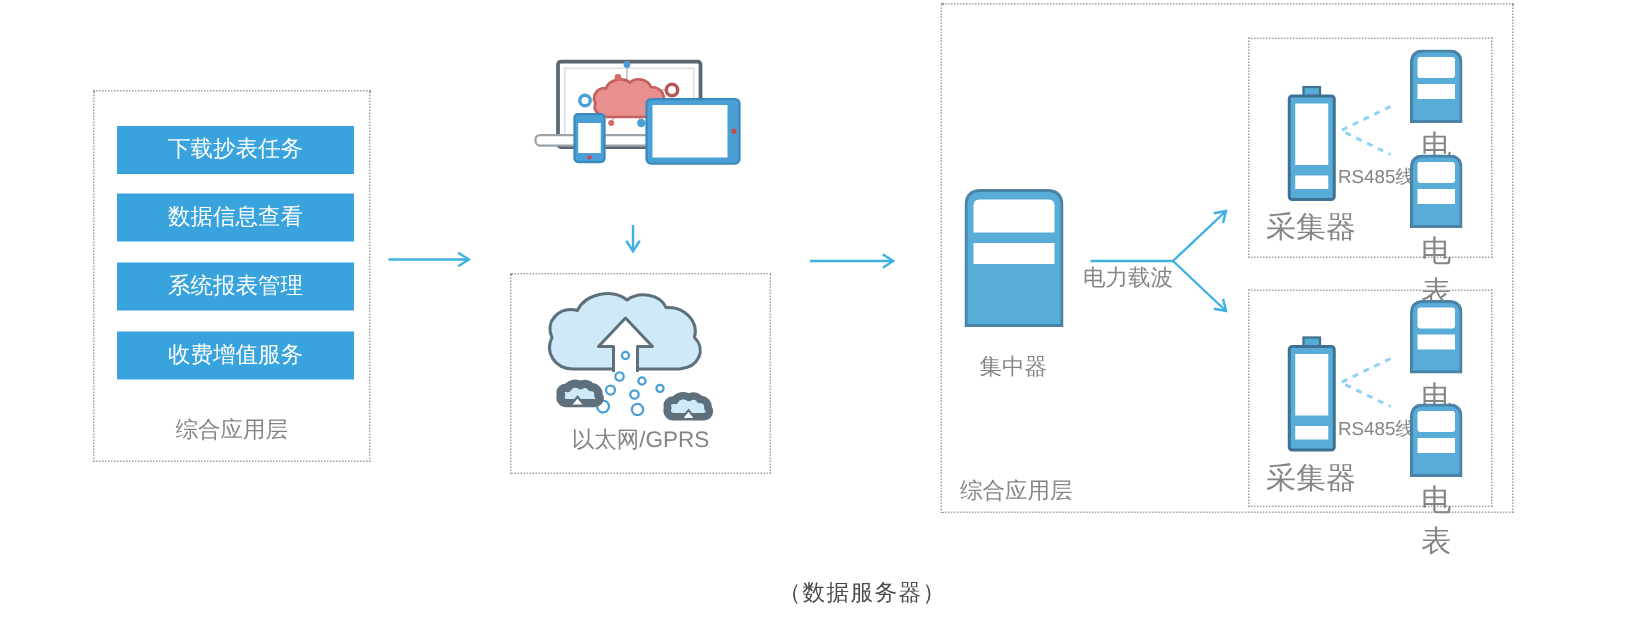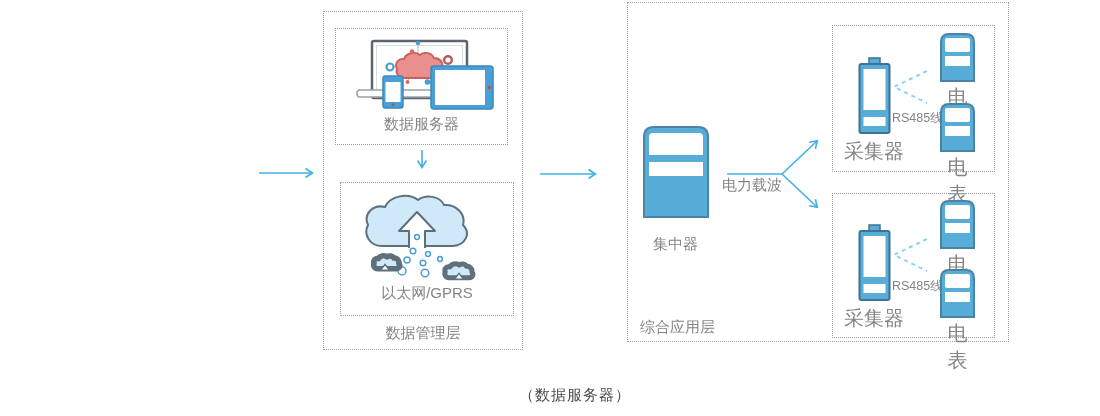--- a/index.html
+++ b/index.html
@@ -20,28 +20,29 @@
   #caption{
     position:absolute;left:75px;top:386px;width:1000px;text-align:center;
     color:#4b4b4b;font-size:15px;letter-spacing:1px;
   }
 </style>
 </head>
 <body>
 
 <div id="canvas">
 
-
-  <div class="dotted-box" style="left:323px;top:11px;width:200px;height:339px;">
-    <div class="gray-label center" style="left:0;bottom:6px;width:100%;">数据管理层</div>
+  <div class="dotted-box" style="left:62px;top:60px;width:185px;height:248px;">
+    <div class="app-btn" style="top:23px;">下载抄表任务</div>
+    <div class="app-btn" style="top:68px;">数据信息查看</div>
+    <div class="app-btn" style="top:114px;">系统报表管理</div>
+    <div class="app-btn" style="top:160px;">收费增值服务</div>
+    <div class="gray-label center" style="left:0;top:216px;width:100%;">综合应用层</div>
   </div>
 
-  <div class="dotted-box" style="left:335px;top:28px;width:173px;height:117px;">
-    <div class="gray-label center" style="left:0;bottom:10px;width:100%;">数据服务器</div>
-  </div>
+
 
   <svg class="icon-svg" style="left:355px;top:38px;" width="140" height="72" viewBox="0 0 140 72">
     <rect x="17" y="3" width="95" height="57" rx="2" fill="#fff" stroke="#5b6670" stroke-width="2.5"></rect>
     <rect x="21.5" y="7.5" width="86" height="48" fill="#fff" stroke="#dcdfe2" stroke-width="1"></rect>
     <g stroke="#c2bab8" stroke-width="1">
       <line x1="62" y1="26" x2="36" y2="29"></line>
       <line x1="60" y1="20" x2="57" y2="14"></line>
       <line x1="63" y1="18" x2="63" y2="6"></line>
       <line x1="70" y1="22" x2="91" y2="22"></line>
       <line x1="68" y1="34" x2="72" y2="42"></line>

